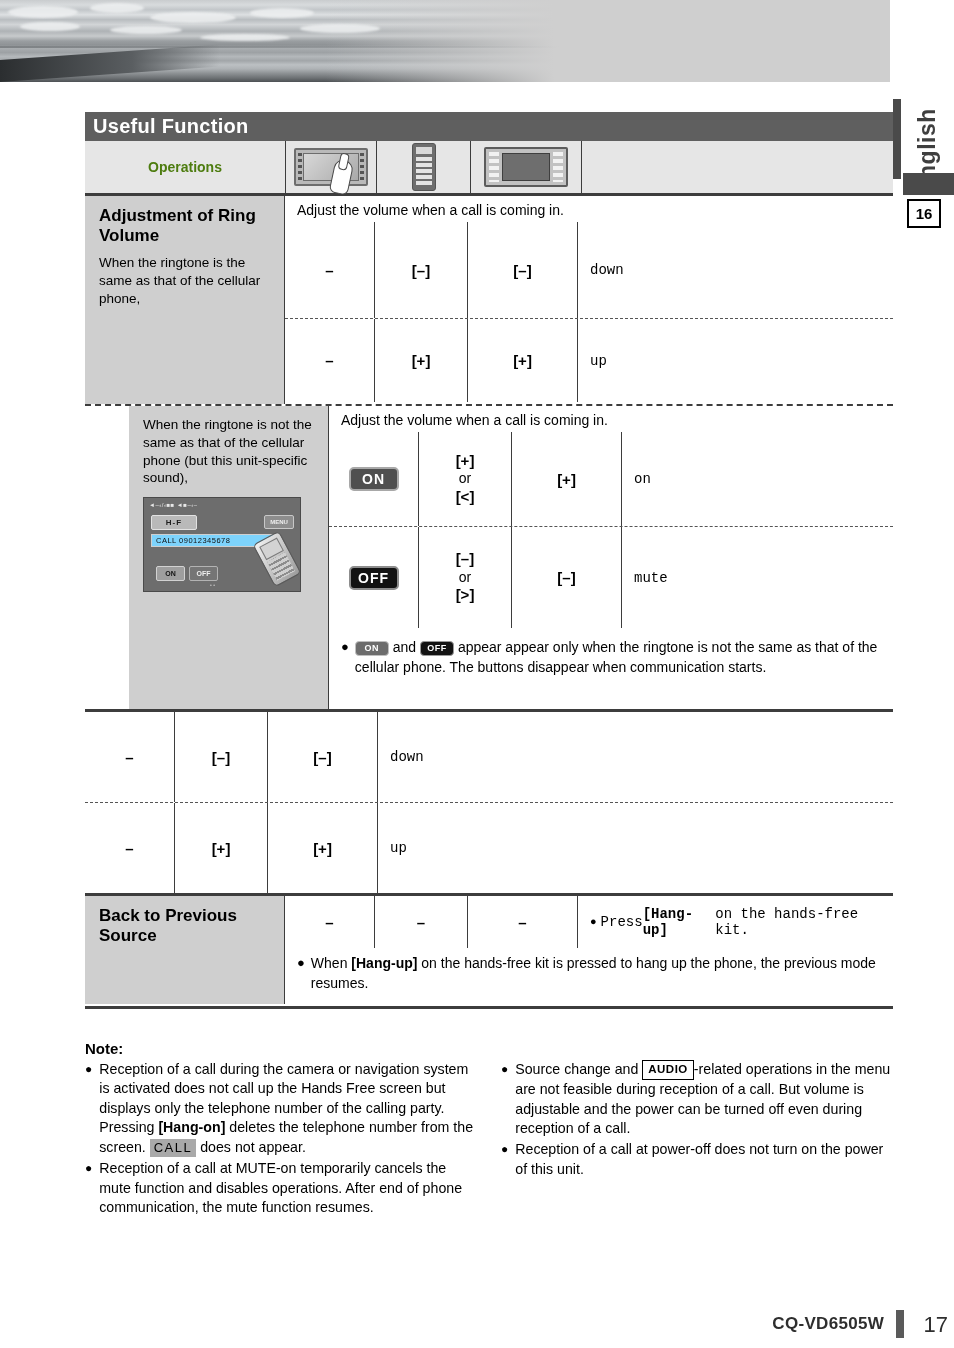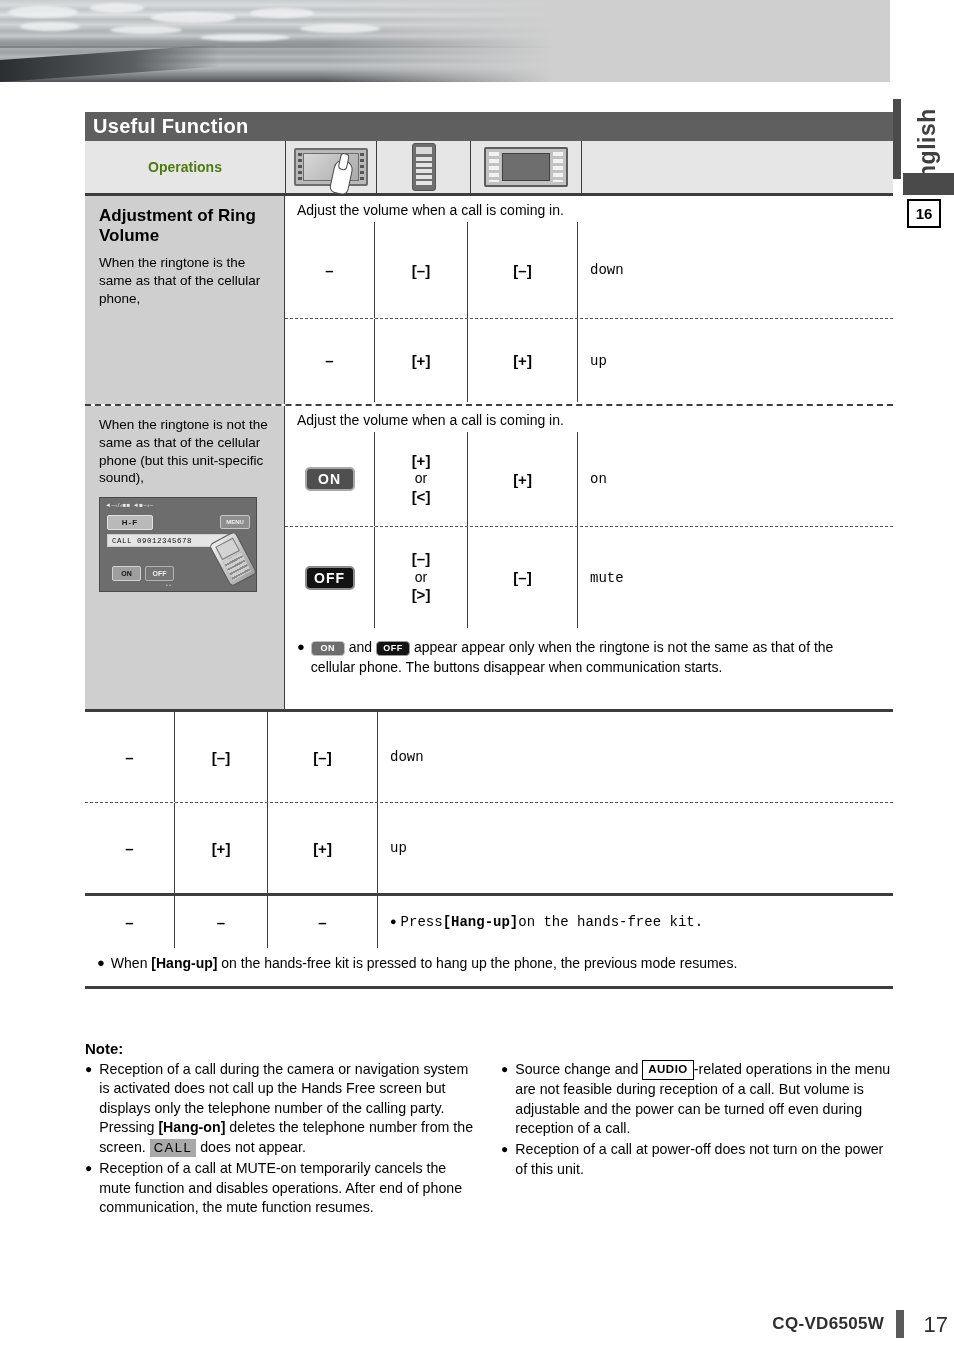--- a/index.html
+++ b/index.html
@@ -142,23 +142,23 @@
     color:#e8e8e8;letter-spacing:.5px;white-space:nowrap;}
   .lcd .hf{position:absolute;left:7px;top:17px;width:44px;height:13px;
     background:#b9b9b9;border:1px solid #e2e2e2;border-radius:2px;
     display:flex;align-items:center;justify-content:center;
     font-size:8px;font-weight:bold;color:#1d1d1d;letter-spacing:1px;}
   .lcd .menu{position:absolute;right:6px;top:17px;width:28px;height:12px;
     background:#8d8d8d;border:1px solid #c8c8c8;border-radius:2px;
     display:flex;align-items:center;justify-content:center;
     font-size:6px;font-weight:bold;color:#efefef;}
   .lcd .callbar{position:absolute;left:7px;top:36px;width:125px;height:13px;
-    background:#e5e5e5;border:1px solid #cfcfcf;
+    background:#7dd3fc;border:1px solid #cfcfcf;
     display:flex;align-items:center;padding-left:4px;box-sizing:border-box;
-    font-size:7.5px;color:#101010;letter-spacing:.5px;font-family:Liberation Mono, monospace;}
+    font-size:7.5px;color:#101010;letter-spacing:.5px;}
   .lcd .lon,.lcd .loff{position:absolute;top:68px;height:13px;width:27px;
     border-radius:2px;display:flex;align-items:center;justify-content:center;
     font-size:7px;font-weight:bold;}
   .lcd .lon{left:12px;background:#9e9e9e;border:1px solid #d2d2d2;color:#111;}
   .lcd .loff{left:45px;background:#757575;border:1px solid #b3b3b3;color:#eee;}
   .lcd .foot{position:absolute;left:66px;bottom:3px;font-size:5px;color:#c9c9c9;}
   .lcd .phone{position:absolute;right:8px;bottom:8px;width:28px;height:46px;
     background:linear-gradient(145deg,#f2f2f2,#9a9a9a);
     border:1px solid #5a5a5a;border-radius:5px;transform:rotate(-28deg);}
   .lcd .phone:before{content:"";position:absolute;left:4px;top:4px;right:4px;
@@ -266,21 +266,21 @@
       <div class="opr" style="height:83px;">
         <div class="o1">–</div>
         <div class="o2">[+]</div>
         <div class="o3">[+]</div>
         <div class="o4">up</div>
       </div>
     </div>
   </div>
 
   <div class="sect seprow">
-    <div class="leftcell" style="height:303px;">
+    <div class="leftcell" style="height:303px;margin-left:44px;">
       <p>When the ringtone is not the same as that of the cellular phone (but this unit-specific sound),</p>
 
       <div class="lcd">
         <div class="statusbar">◄–‹/‹■■  ◄■–‹–</div>
         <div class="hf">H-F</div>
         <div class="menu">MENU</div>
         <div class="callbar">CALL  09012345678</div>
         <div class="lon">ON</div>
         <div class="loff">OFF</div>
         <div class="foot">• •</div>
@@ -344,20 +344,23 @@
       <div class="opr" style="height:90px;">
         <div class="o1">–</div>
         <div class="o2">[+]</div>
         <div class="o3">[+]</div>
         <div class="o4">up</div>
       </div>
     </div>
   </div>
 
   <div class="sect thickline" style="border-bottom:3px solid #3d3d3d;">
+    <div class="leftcell" style="height:108px;">
+      <h3>Back to Previous Source</h3>
+    </div>
     <div class="rightcell">
       <div class="opr" style="height:52px;">
         <div class="o1">–</div>
         <div class="o2">–</div>
         <div class="o3">–</div>
         <div class="o4">
           <span class="dot" style="font-size:11px;margin-right:4px;">●</span>
           <span>Press </span>
             <b>[Hang-up]</b>
             <span> on the hands-free kit.</span>

